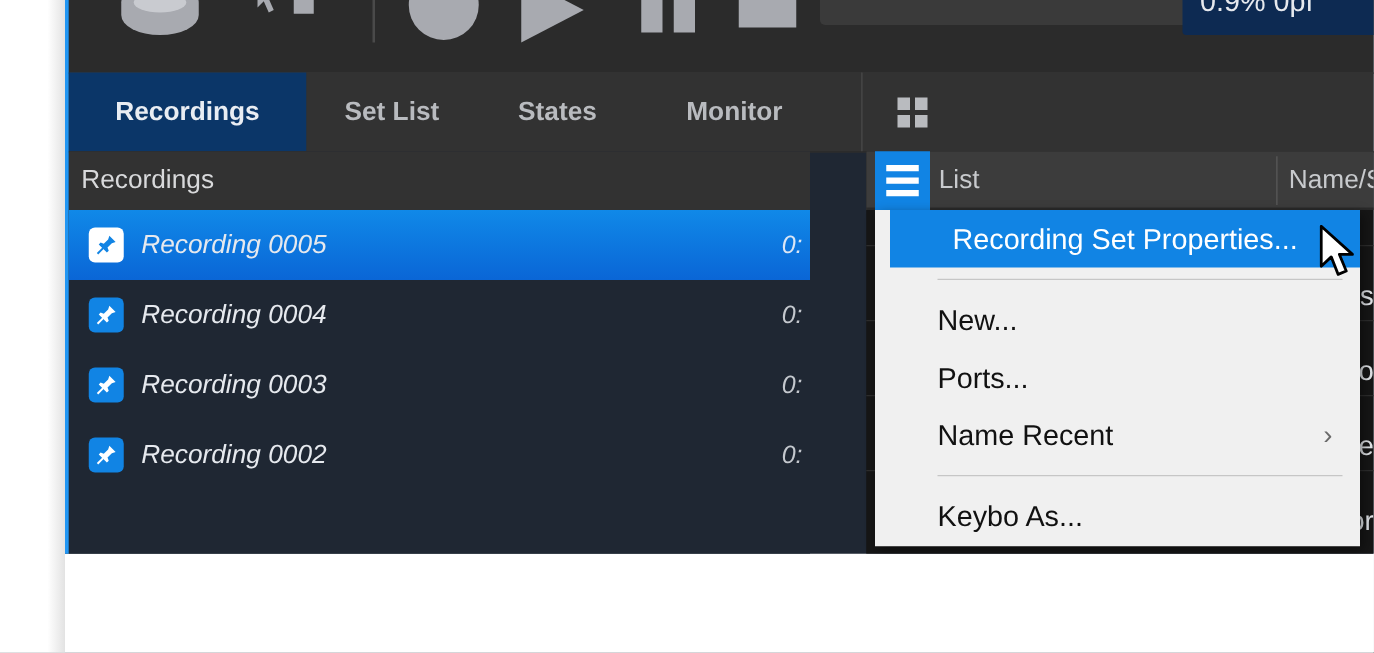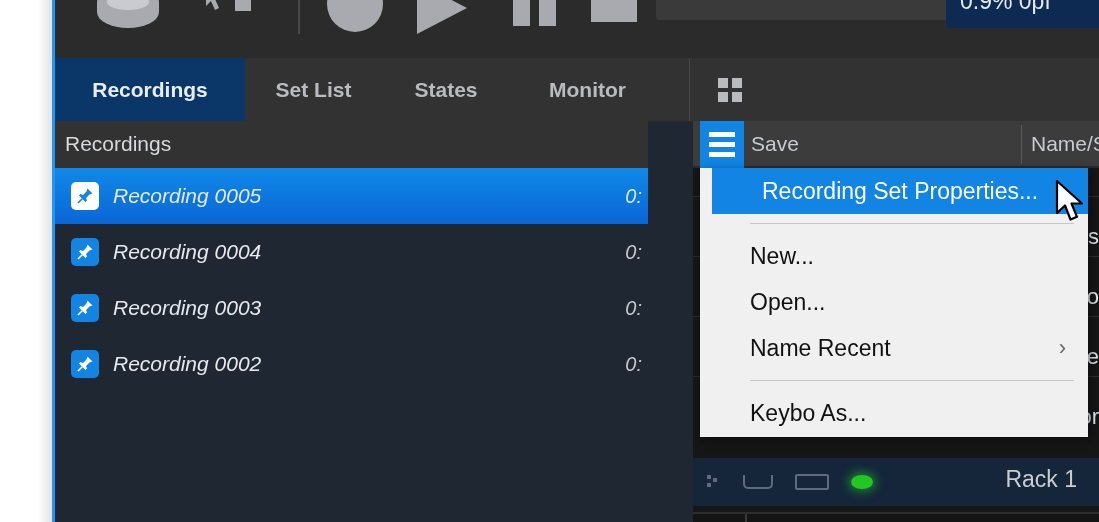--- a/index.html
+++ b/index.html
@@ -18,21 +18,21 @@
   .page-gutter {
     position: absolute; left: 0; top: 0; width: 52px; height: 522px;
     background: #ffffff;
   }
   .page-gutter .shade {
     position: absolute; right: 0; top: 0; width: 14px; height: 100%;
     background: linear-gradient(to right, rgba(255,255,255,0) 0%, rgba(160,160,160,0.30) 100%);
   }
   
   .app-window {
-    position: absolute; left: 52px; top: 0; width: 1047px; height: 522px;
+    position: absolute; left: 52px; top: 0; width: 1047px; height: 443px;
     background: #1f2733;
     border-left: 3px solid #2196f3;
     box-sizing: border-box;
     overflow: hidden;
   }
   
   .toolbar {
     position: absolute; left: 0; top: 0; right: 0; height: 58px;
     background: #2b2b2b;
     border-bottom: 1px solid #3a3a3a;
@@ -355,21 +355,21 @@
           </span>
           <span class="row-name">Recording 0002</span>
           <span class="row-time">0:</span>
         </div>
 
       </div>
     </div>
 
     <div class="right-panel">
       <div class="rp-header">
-        <span class="rp-col state">Save</span>
+        <span class="rp-col state">List</span>
         <span class="rp-col-div"></span>
         <span class="rp-col name">Name/Sou</span>
       </div>
 
       <div class="rp-body">
         <div class="rp-sep" style="top:28px;"></div>
         <div class="rp-sep" style="top:88px;"></div>
         <div class="rp-sep" style="top:148px;"></div>
         <div class="rp-sep" style="top:208px;"></div>
 
@@ -411,21 +411,21 @@
 
     <div class="ctx-menu">
       <div class="ctx-item highlight">
         <span>Recording Set Properties...</span>
       </div>
       <div class="ctx-sep"></div>
       <div class="ctx-item">
         <span>New...</span>
       </div>
       <div class="ctx-item">
-        <span>Open...</span>
+        <span>Ports...</span>
       </div>
       <div class="ctx-item">
         <span>Name Recent</span>
         <span class="ctx-arrow">›</span>
       </div>
       <div class="ctx-sep"></div>
       <div class="ctx-item">
         <span>Keybo As...</span>
       </div>
     </div>

